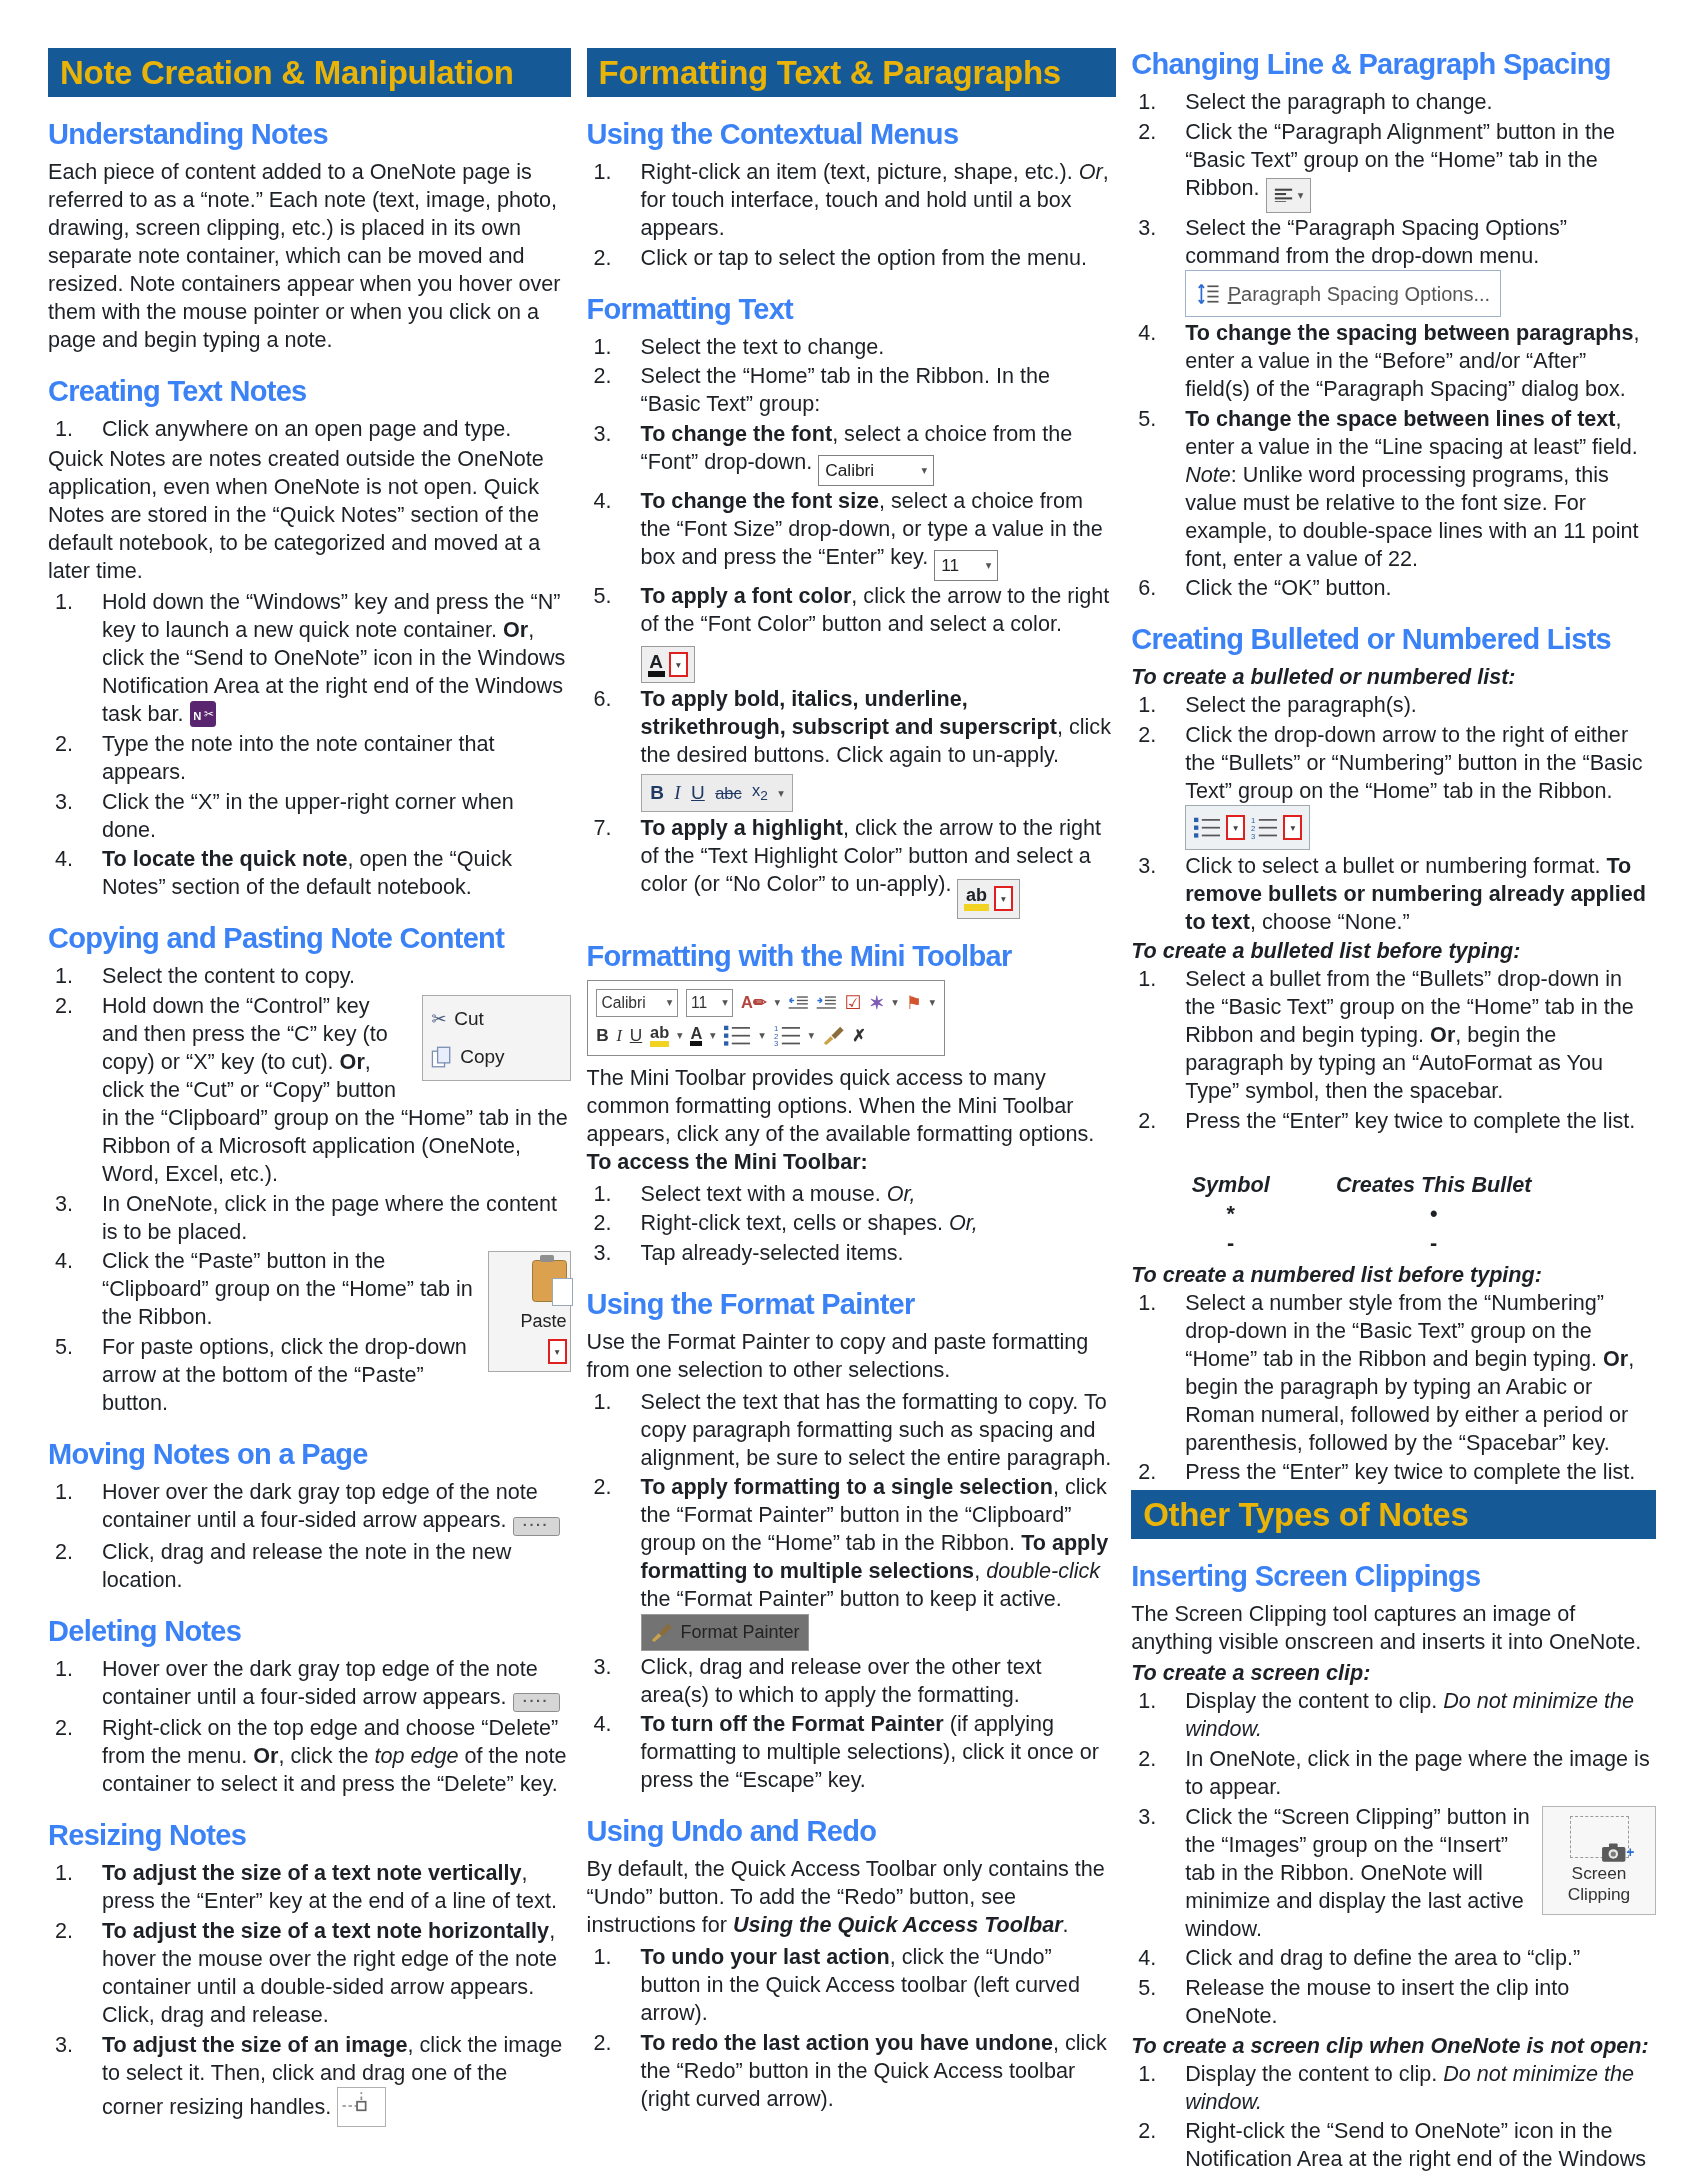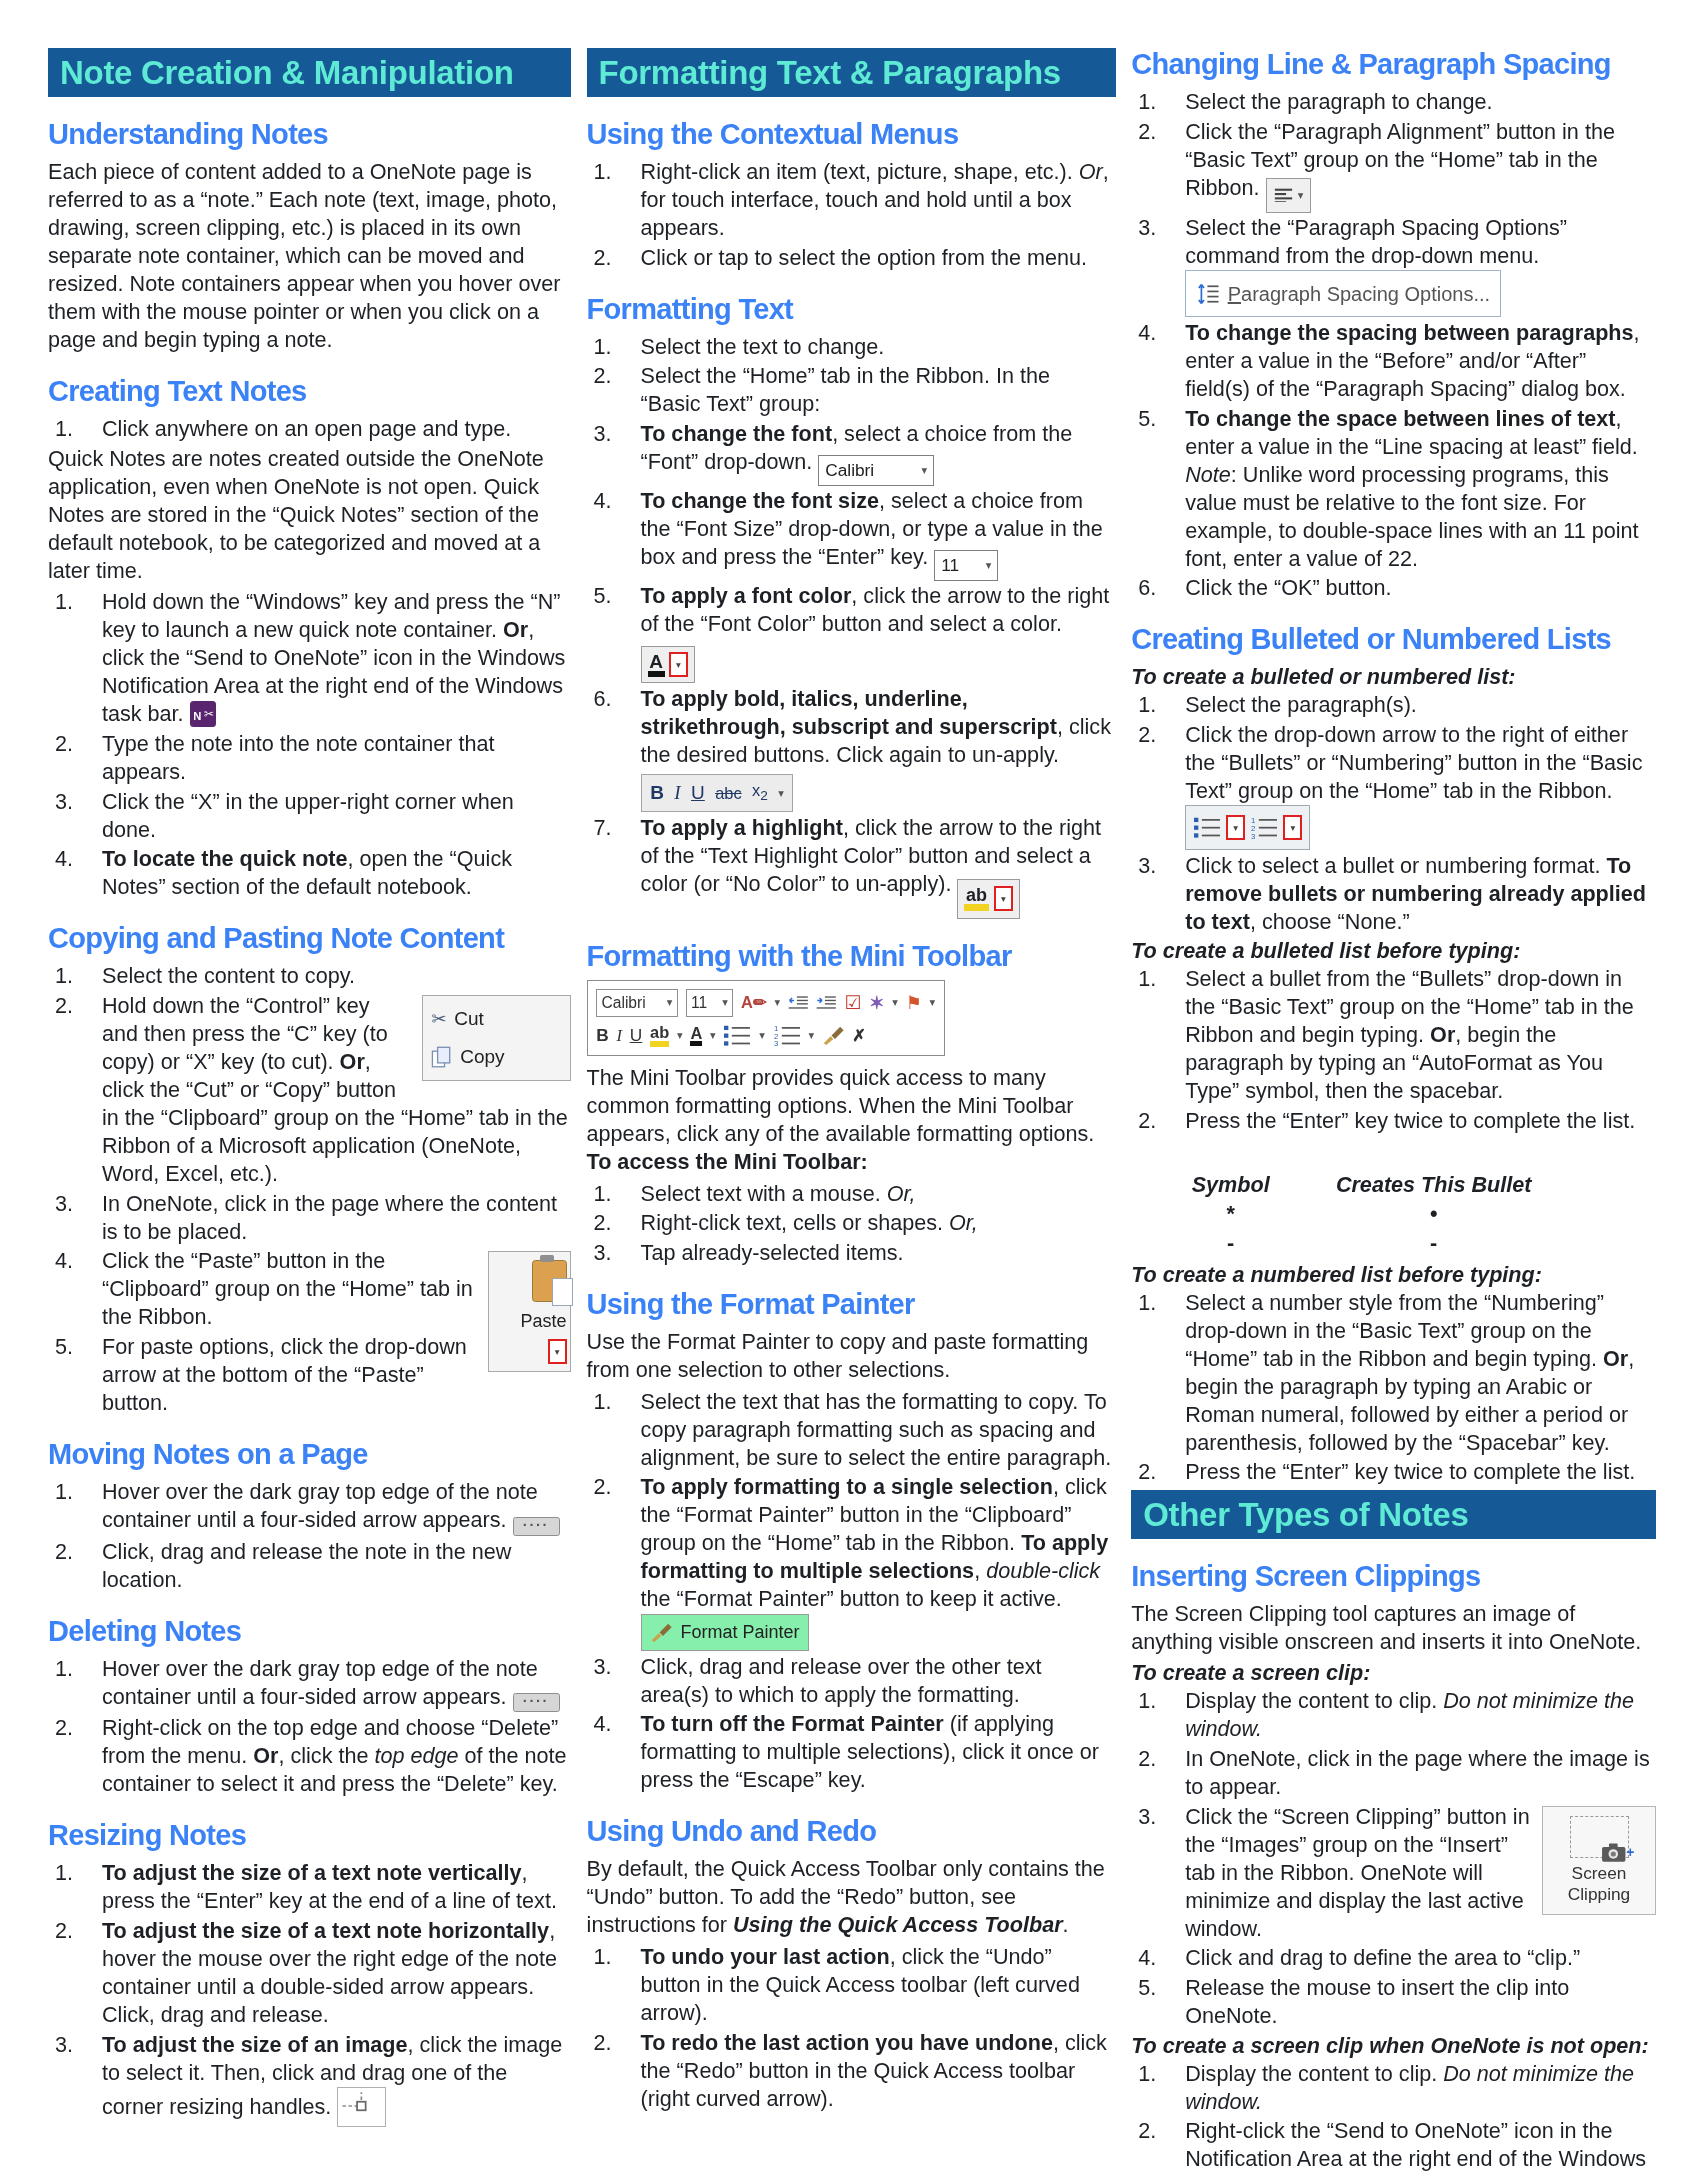--- a/index.html
+++ b/index.html
@@ -1,19 +1,19 @@
 <!DOCTYPE html>
 <html style="font-size:14px"><head>
 <meta charset="utf-8">
 <style>
   html,body{margin:0;padding:0;background:#fff;}
   body{width:1683px;height:2178px;overflow:hidden;font-family:"Liberation Sans",sans-serif;color:#1d2126;}
   .page{display:grid;grid-template-columns:523px 529px 525px;column-gap:15.6px;padding:48px 0 0 48px;}
   .col{min-width:0;}
-  .banner{background:#155a96;color:#5eead4;font-weight:bold;font-size:33px;line-height:49px;height:49px;padding-left:12px;margin:3.5px 0 14px;letter-spacing:-0.3px;}
+  .banner{background:#155a96;color:#eab308;font-weight:bold;font-size:33px;line-height:49px;height:49px;padding-left:12px;margin:3.5px 0 14px;letter-spacing:-0.3px;}
   .col > .banner:first-child{margin-top:0;}
   h2.sec{color:#3b82f6;font-size:29px;font-weight:bold;margin:21px 0 7px;letter-spacing:-0.7px;}
   h2.sec.first{margin-top:0;}
   .p,.li,.lead{font-size:21.6px;line-height:28px;}
   .p{margin:0 0 3.5px;}
   .lead{font-weight:bold;margin:0;font-style:italic;}
   .li{position:relative;padding-left:54px;margin:0 0 1.7px;}
   .li .num{position:absolute;left:7px;top:0;}
   i{font-style:italic;}
   b{font-weight:bold;}
@@ -43,21 +43,21 @@
   .chip-biu i{font-family:"Liberation Serif",serif;}
   .chip-hl{display:inline-flex;align-items:center;gap:5.2px;border:0.9px solid #9a9a9a;background:#efefef;height:38px;padding:0 6px;vertical-align:-10.4px;}
   .chip-hl .ab{font-weight:bold;font-size:18px;line-height:1;border-bottom:7.8px solid #f3d321;padding:0 1.7px;}
   .chip-al{display:inline-flex;align-items:center;gap:5.2px;border:0.9px solid #9a9a9a;background:#f0f0f0;height:33px;padding:0 7px;vertical-align:-7.8px;}
   .chip-pso{display:inline-flex;align-items:center;gap:8.6px;border:1.7px solid #9eb3c8;background:#fff;height:45px;padding:0 10.4px;font-size:20px;color:#555;vertical-align:-13px;}
   .chip-bn{display:inline-flex;align-items:center;gap:5.2px;border:0.9px solid #a0a8b0;background:#eef1f4;height:43px;padding:0 7px;vertical-align:-12px;}
   .chip-clip{display:flex;flex-direction:column;align-items:center;gap:5.2px;width:102px;border:0.9px solid #b5b5b5;background:#f7f7f7;padding:8.6px 5.2px;font-size:17.3px;color:#333;text-align:center;line-height:21px;}
   .clip-rect{width:57px;height:40px;border:1.7px dashed #9a9a9a;position:relative;}
   .clip-rect svg{position:absolute;right:-8.6px;bottom:-7px;}
   .chip-rh{display:inline-block;width:47px;height:38px;border:0.9px solid #b0b0b0;background:#fff;vertical-align:-10.4px;}
-  .chip-fp{display:inline-flex;align-items:center;gap:7.8px;border:0.9px solid #9a9a9a;background:#86efac;height:35px;padding:0 8.6px;font-size:18px;color:#222;vertical-align:-8.6px;}
+  .chip-fp{display:inline-flex;align-items:center;gap:7.8px;border:0.9px solid #9a9a9a;background:#737373;height:35px;padding:0 8.6px;font-size:18px;color:#222;vertical-align:-8.6px;}
   .mini{width:339px;border:0.9px solid #8b8b8b;background:#fff;padding:7.8px 8.6px;display:flex;flex-direction:column;gap:7.8px;}
   .mrow{display:flex;align-items:center;gap:7.8px;font-size:16.4px;color:#333;}
   .mdd{display:inline-flex;align-items:center;justify-content:space-between;border:0.9px solid #8f8f8f;background:#fff;height:26px;padding:0 4.3px;font-size:15.6px;}
   .mrow b{font-size:17.3px;}
   .mrow u{font-size:17.3px;}
   .mrow .abl{font-weight:bold;border-bottom:6px solid #f3d321;line-height:1;}
   .mrow .Afc{font-weight:bold;border-bottom:5.2px solid #111;line-height:1;}
   
   .symtab{margin:1.7px 0 3.5px 26px;font-size:21.6px;}
   .symtab .r{display:flex;line-height:29px;}

